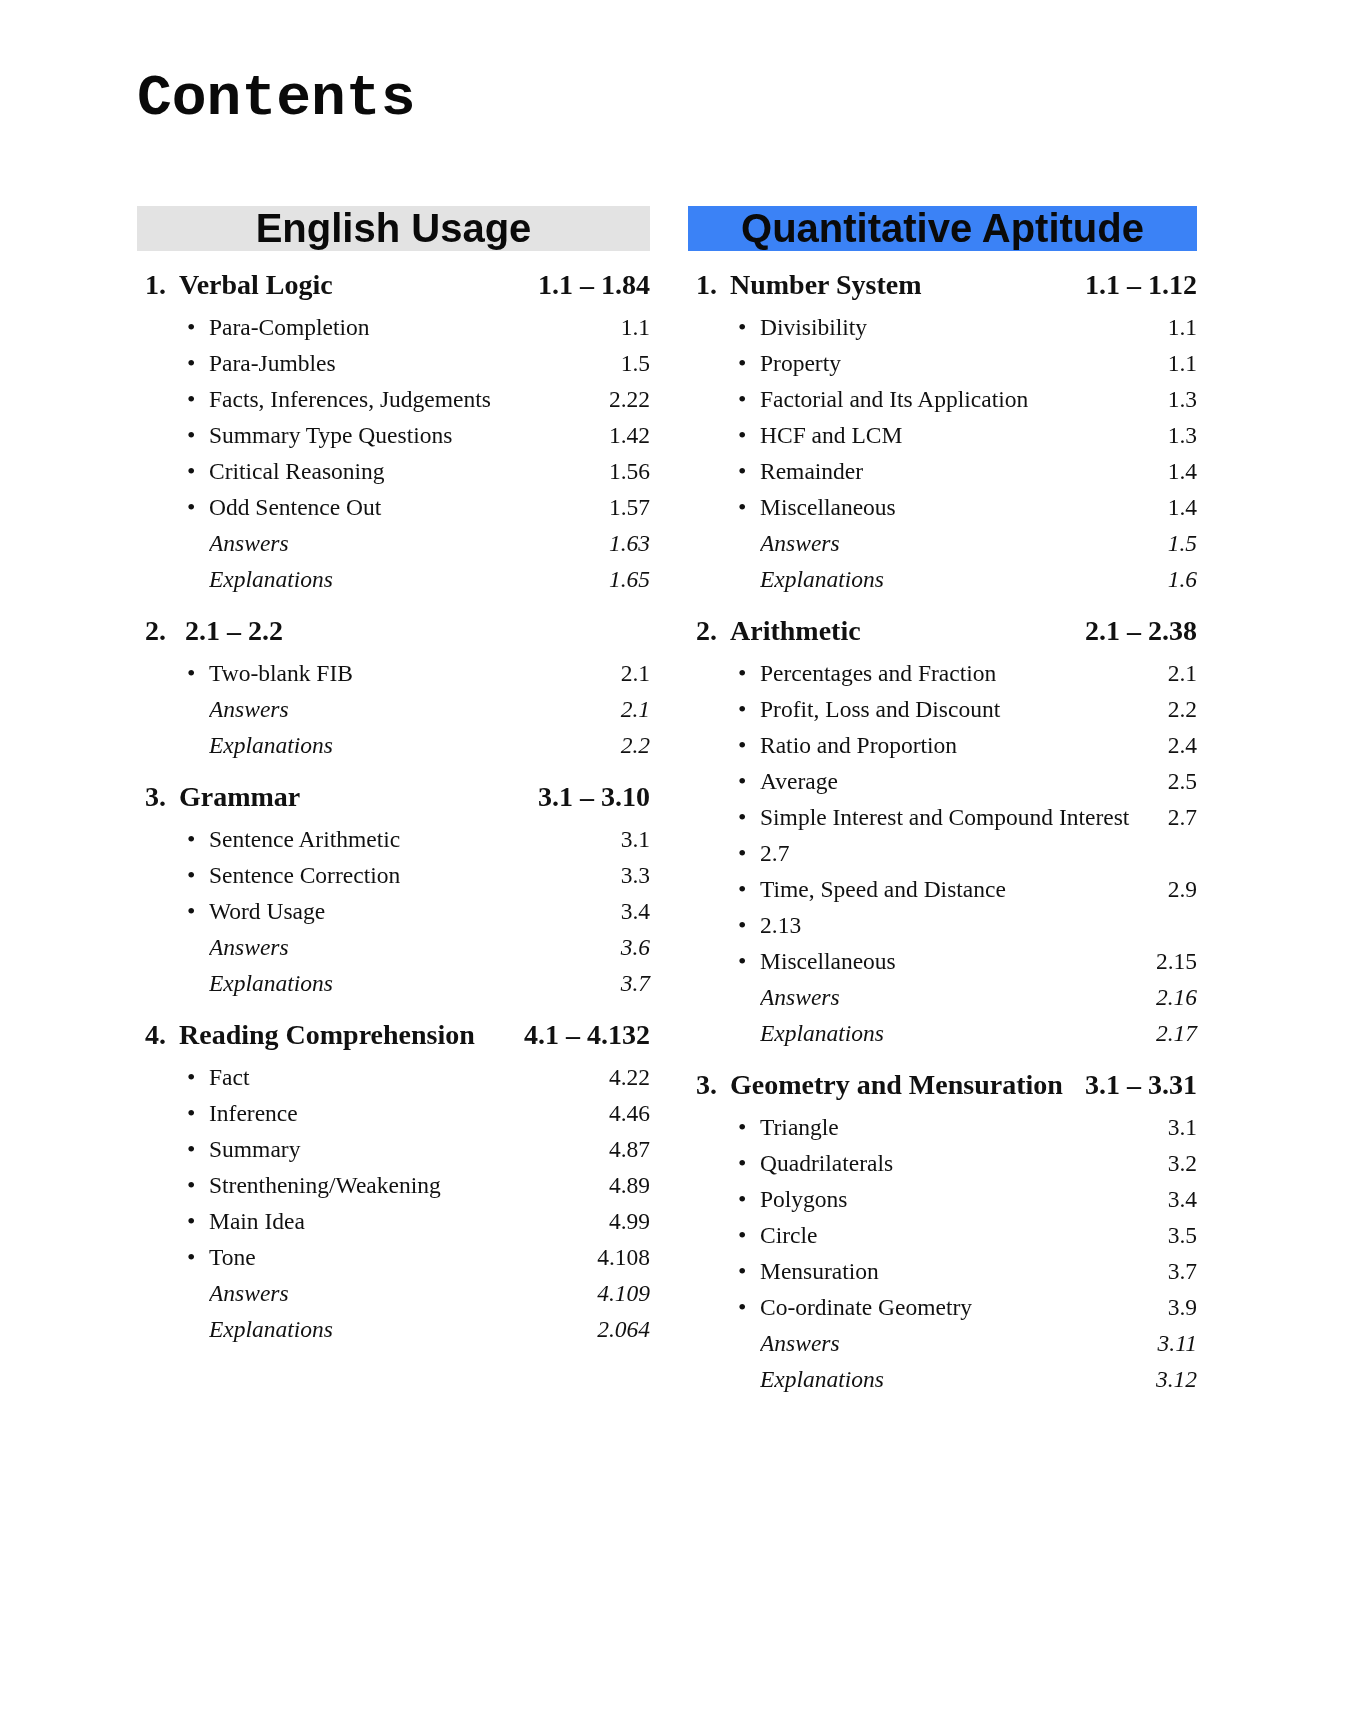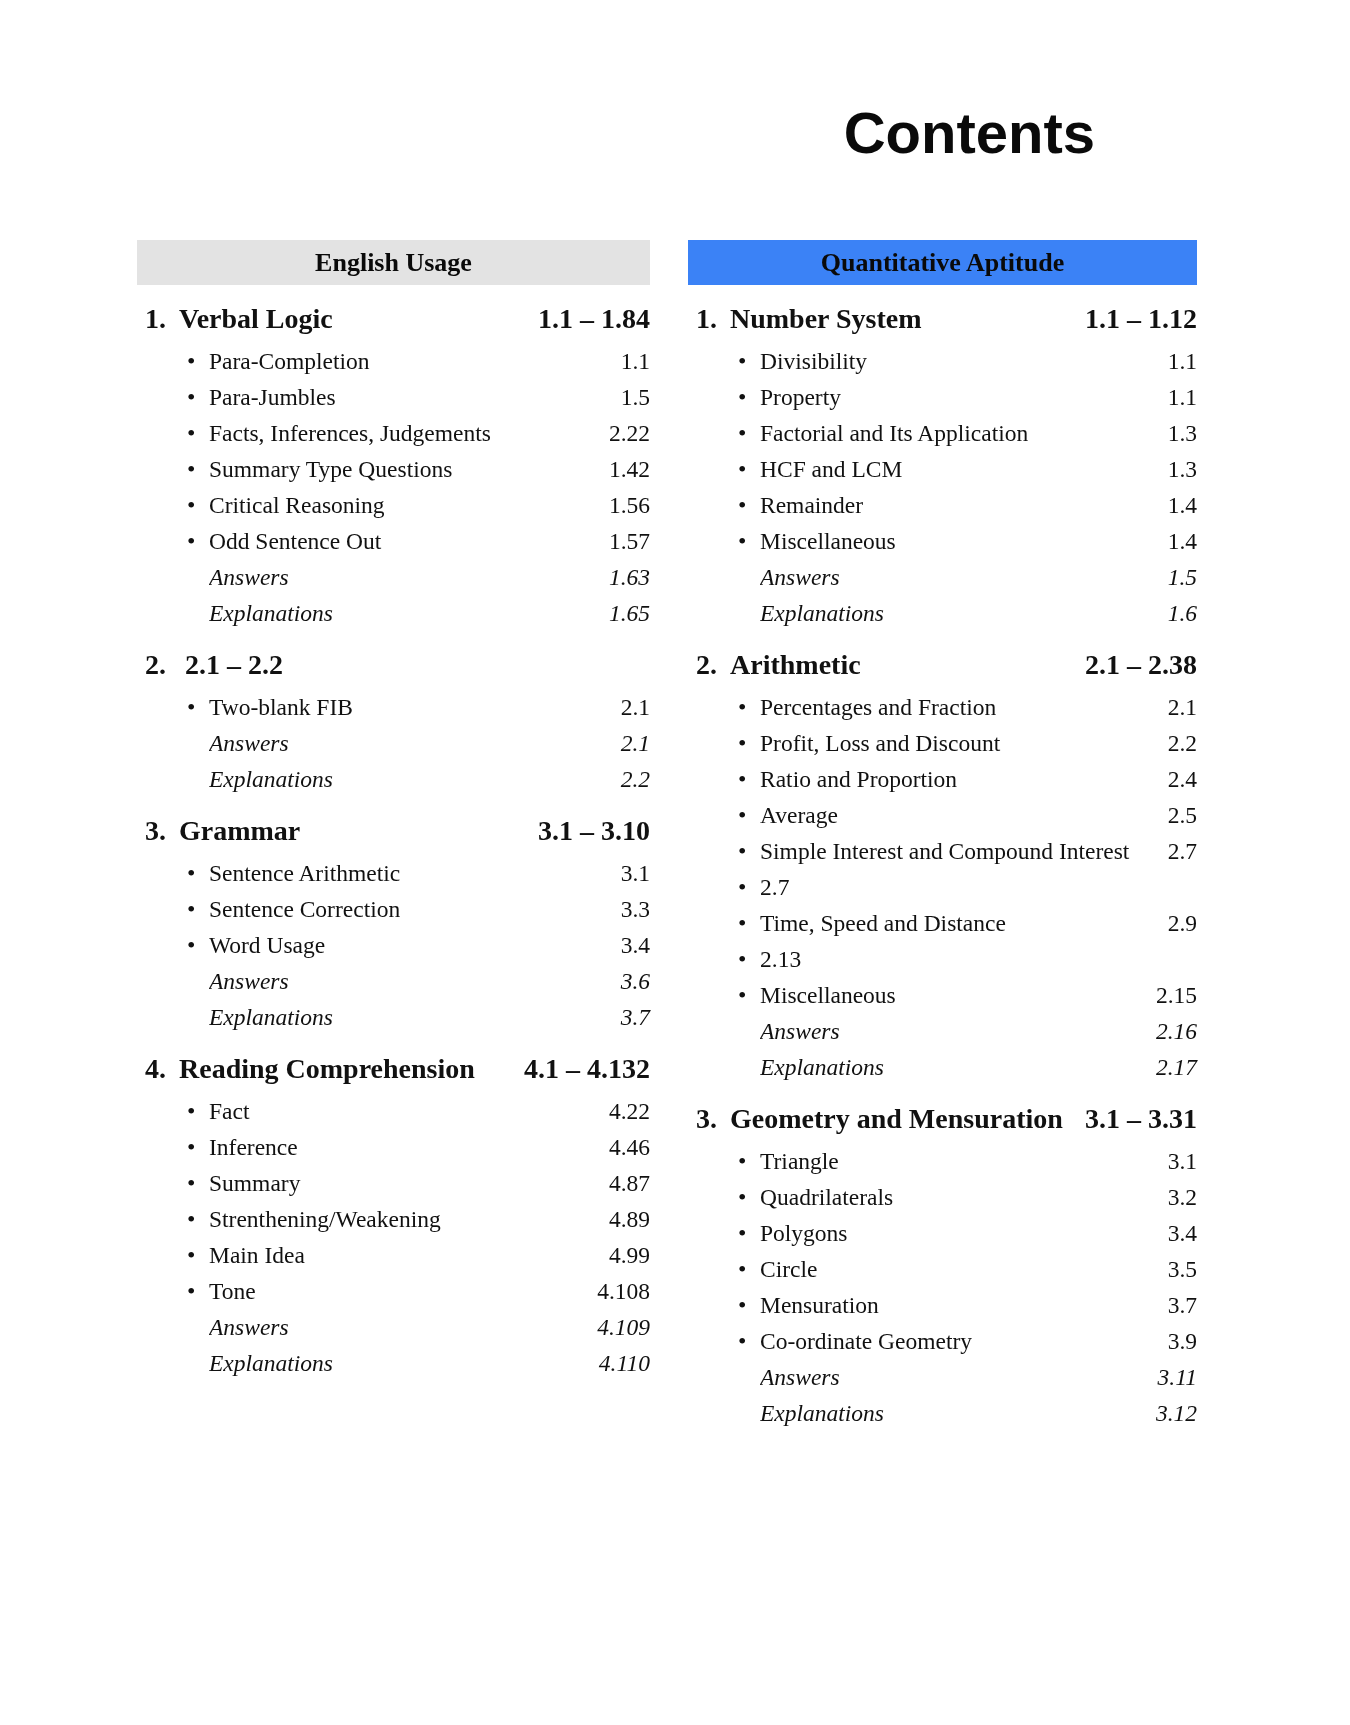--- a/index.html
+++ b/index.html
@@ -8,46 +8,46 @@
     background: #ffffff;
   }
   body {
     width: 1350px;
     min-height: 1725px;
     font-family: "Liberation Serif", serif;
     color: #111111;
     position: relative;
   }
   .page-title {
-    margin: 98px 0 0 137px;
+    margin: 64px 0 0 137px;
     width: 958px;
-    text-align: right;
-    font-family: Liberation Sans, sans-serif;
+    text-align: left;
+    font-family: Liberation Mono, monospace;
     font-weight: bold;
     font-size: 58px;
     line-height: 70px;
     color: #0a0a0a;
   }
   .columns {
     display: flex;
     margin: 72px 0 0 137px;
     width: 1060px;
     gap: 38px;
     align-items: flex-start;
   }
   .col { flex: none; }
   .col-left  { width: 513px; }
   .col-right { width: 509px; }
   .col-header {
     height: 45px;
     line-height: 45px;
     text-align: center;
-    font-family: Liberation Serif, serif;
+    font-family: Liberation Sans, sans-serif;
     font-weight: bold;
-    font-size: 26px;
+    font-size: 40px;
     color: #0a0a0a;
     background: #e3e3e3;
   }
   .chapter-heading {
     display: flex;
     align-items: baseline;
     margin-top: 14px;
     margin-bottom: 4px;
     padding-left: 8px;
     font-weight: bold;
@@ -213,21 +213,21 @@
           <span class="bullet">•</span>
           <span class="label">Tone</span>
           <span class="pagenum">4.108</span>
         </div>
         <div class="toc-row italic">
           <span class="label">Answers</span>
           <span class="pagenum">4.109</span>
         </div>
         <div class="toc-row italic">
           <span class="label">Explanations</span>
-          <span class="pagenum">4.110</span>
+          <span class="pagenum">2.064</span>
         </div>
       </div>
   </div>
   <div class="col col-right">
     <div class="col-header" style="background: #3b82f6;">Quantitative Aptitude</div>
     <div class="chapter-list">
         <div class="chapter-heading">
           <span class="ch-num">1.</span>
           <span class="ch-title">Number System</span>
           <span class="ch-range">1.1 – 1.12</span>

